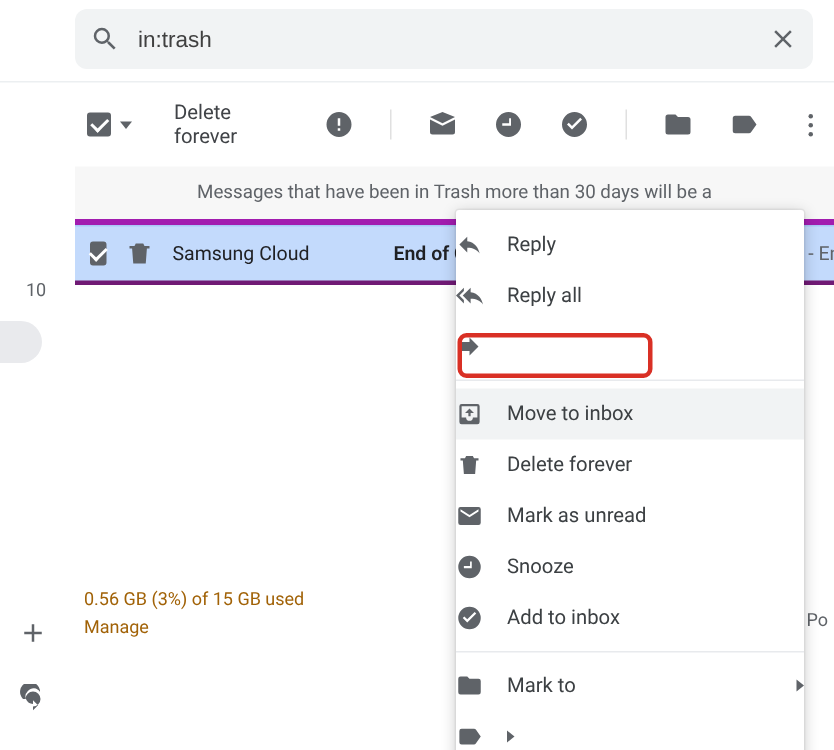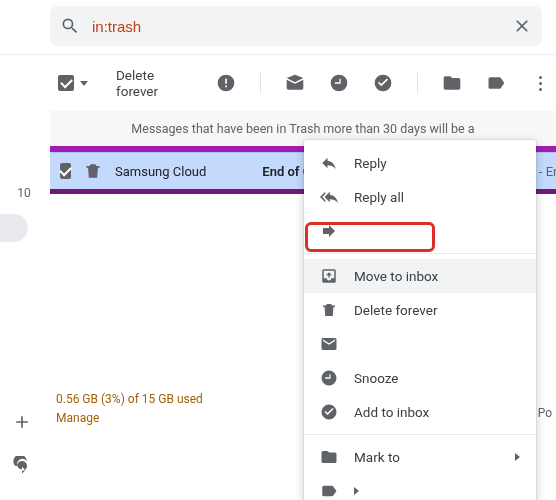--- a/index.html
+++ b/index.html
@@ -24,21 +24,21 @@
     padding: 0 10px;
     gap: 12px;
   }
   .searchbar .ic { color:#5f6368; }
   .searchbar input {
     flex:1;
     border:none;
     background:transparent;
     font-size: 15px;
     outline:none;
-    color:#c2410c;
+    color:#404040;
   }
   .divider-top { border-bottom:1px solid #eceff1; margin-bottom: 0; }
   
   .toolbar {
     display:flex;
     align-items:center;
     gap: 22px;
     padding: 8px 16px 8px 58px;
     color:#5f6368;
   }
@@ -73,30 +73,30 @@
   .ic svg { width:20px;height:20px; fill:#5f6368; }
   .kebab { display:flex; flex-direction:column; gap:3px; align-items:center; justify-content:center;}
   .kebab span{ width:3px;height:3px;border-radius:50%;background:#5f6368;}
   
   .banner {
     background:#f7f7f7;
     color:#5f6368;
     font-size:12.5px;
     text-align:center;
     padding:10px 8px 10px 8px;
-    border-bottom:6px solid #a21caf;
+    border-bottom:4px solid #a21caf;
     margin-left:50px;
     white-space: nowrap;
     overflow: hidden;
   }
   
   .email-row {
     margin-left:50px;
     background:#c3dafc;
-    border-bottom:5px solid #701a75;
+    border-bottom:3px solid #701a75;
     border-top:1px solid #a9c7f5;
     display:flex;
     align-items:center;
     padding: 8px 10px;
     gap:12px;
     font-size:13px;
     white-space: nowrap;
     overflow:hidden;
   }
   .email-row .cb { background:#5f6368; }
@@ -121,21 +121,21 @@
     border-radius:2px;
     box-shadow: 0 2px 10px rgba(0,0,0,0.22), 0 0 0 1px rgba(0,0,0,0.05);
     padding:6px 0;
     font-size:13.5px;
     color:#3c4043;
   }
   .menu-item {
     display:flex; align-items:center;
     gap:16px;
     height:34px;
-    padding:0 16px;
+    padding:0 0;
     cursor:pointer;
     position:relative;
   }
   .menu-item .ic { width:18px;height:18px; }
   .menu-item .ic svg { width:18px;height:18px; fill:#5f6368; }
   .menu-item .label { flex:1; }
   .menu-item .sub-caret {
     width:0;height:0;border-top:4px solid transparent;border-bottom:4px solid transparent;border-left:5px solid #5f6368;
   }
   .menu-sep { height:1px; background:#e8eaed; margin:5px 0;}
@@ -291,20 +291,21 @@
         </svg>
       </span>
     <span class="label">Delete forever</span>
   </div>
   <div class="menu-item">
     <span class="ic">
         <svg viewBox="0 0 24 24">
           <path d="M20 4H4a2 2 0 00-2 2v12a2 2 0 002 2h16a2 2 0 002-2V6a2 2 0 00-2-2zm0 4l-8 5-8-5V6l8 5 8-5v2z"></path>
         </svg>
       </span>
+    <span class="label">Mark as unread</span>
   </div>
   <div class="menu-item">
     <span class="ic">
         <svg viewBox="0 0 24 24">
           <path d="M12 2a10 10 0 1010 10A10 10 0 0012 2zm.5 11H7v-2h5.5V7H14v6h-1.5z"></path>
         </svg>
       </span>
     <span class="label">Snooze</span>
   </div>
   <div class="menu-item">

